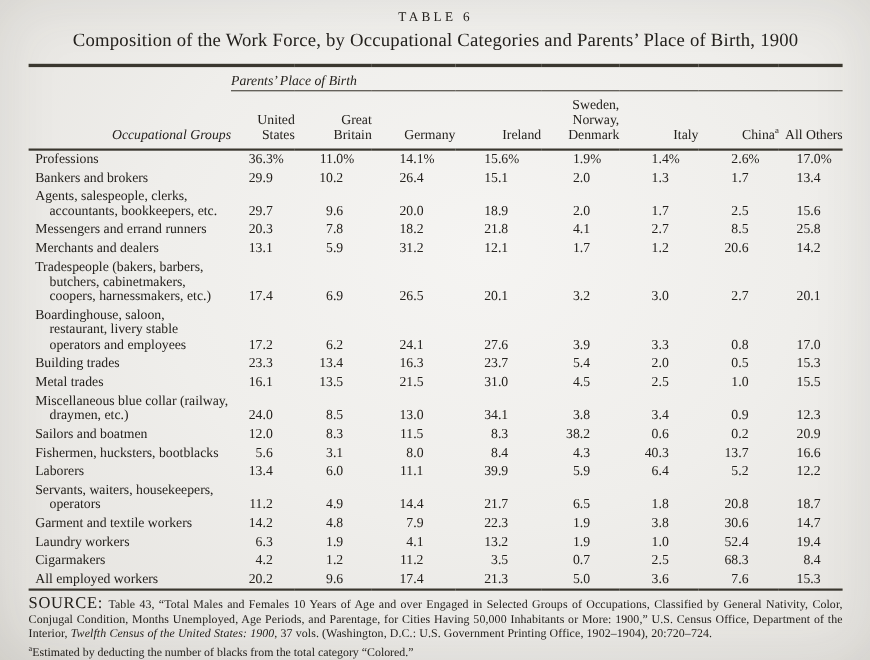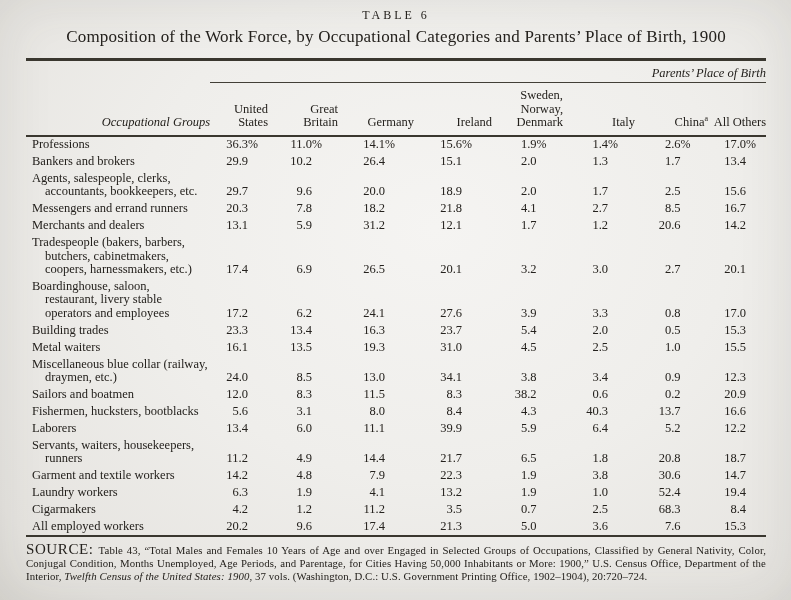--- a/index.html
+++ b/index.html
@@ -28,21 +28,21 @@
     letter-spacing:0.2px;
   }
   table.main {
     width:740px; border-collapse:collapse; table-layout:fixed;
     margin-top:11px;
     border-top:3px solid #3a372f;
     border-bottom:2.5px solid #3a372f;
   }
   td, th { margin:0; }
   .spanner-cell {
-    text-align:right; font-style:italic; font-size:12.5px;
+    text-align:left; font-style:italic; font-size:12.5px;
     padding:5px 0 2px 0; line-height:14px;
     border-bottom:1.5px solid #423f37;
   }
   tr.col-heads { border-bottom:2px solid #3a372f; }
   tr.col-heads th {
     font-weight:normal; font-size:12.5px; line-height:13.5px;
     vertical-align:bottom; text-align:right; padding:6px 0 5px 0;
   }
   th.occ-head { text-align:left; font-style:italic; padding-left:6px; }
   .hline { white-space:nowrap; }
@@ -172,21 +172,21 @@
             <td class="occ">
               <div class="occ-line">Messengers and errand runners</div>
             </td>
             <td class="val"><span class="vwrap"><span class="vnum">20.3</span><span class="vpct"></span></span></td>
             <td class="val"><span class="vwrap"><span class="vnum">7.8</span><span class="vpct"></span></span></td>
             <td class="val"><span class="vwrap"><span class="vnum">18.2</span><span class="vpct"></span></span></td>
             <td class="val"><span class="vwrap"><span class="vnum">21.8</span><span class="vpct"></span></span></td>
             <td class="val"><span class="vwrap"><span class="vnum">4.1</span><span class="vpct"></span></span></td>
             <td class="val"><span class="vwrap"><span class="vnum">2.7</span><span class="vpct"></span></span></td>
             <td class="val"><span class="vwrap"><span class="vnum">8.5</span><span class="vpct"></span></span></td>
-            <td class="val"><span class="vwrap"><span class="vnum">16.7</span><span class="vpct"></span></span></td>
+            <td class="val"><span class="vwrap"><span class="vnum">25.8</span><span class="vpct"></span></span></td>
           </tr>
           <tr>
             <td class="occ">
               <div class="occ-line">Merchants and dealers</div>
             </td>
             <td class="val"><span class="vwrap"><span class="vnum">13.1</span><span class="vpct"></span></span></td>
             <td class="val"><span class="vwrap"><span class="vnum">5.9</span><span class="vpct"></span></span></td>
             <td class="val"><span class="vwrap"><span class="vnum">31.2</span><span class="vpct"></span></span></td>
             <td class="val"><span class="vwrap"><span class="vnum">12.1</span><span class="vpct"></span></span></td>
             <td class="val"><span class="vwrap"><span class="vnum">1.7</span><span class="vpct"></span></span></td>
@@ -232,25 +232,25 @@
             <td class="val"><span class="vwrap"><span class="vnum">13.4</span><span class="vpct"></span></span></td>
             <td class="val"><span class="vwrap"><span class="vnum">16.3</span><span class="vpct"></span></span></td>
             <td class="val"><span class="vwrap"><span class="vnum">23.7</span><span class="vpct"></span></span></td>
             <td class="val"><span class="vwrap"><span class="vnum">5.4</span><span class="vpct"></span></span></td>
             <td class="val"><span class="vwrap"><span class="vnum">2.0</span><span class="vpct"></span></span></td>
             <td class="val"><span class="vwrap"><span class="vnum">0.5</span><span class="vpct"></span></span></td>
             <td class="val"><span class="vwrap"><span class="vnum">15.3</span><span class="vpct"></span></span></td>
           </tr>
           <tr>
             <td class="occ">
-              <div class="occ-line">Metal waiters</div>
+              <div class="occ-line">Metal trades</div>
             </td>
             <td class="val"><span class="vwrap"><span class="vnum">16.1</span><span class="vpct"></span></span></td>
             <td class="val"><span class="vwrap"><span class="vnum">13.5</span><span class="vpct"></span></span></td>
-            <td class="val"><span class="vwrap"><span class="vnum">19.3</span><span class="vpct"></span></span></td>
+            <td class="val"><span class="vwrap"><span class="vnum">21.5</span><span class="vpct"></span></span></td>
             <td class="val"><span class="vwrap"><span class="vnum">31.0</span><span class="vpct"></span></span></td>
             <td class="val"><span class="vwrap"><span class="vnum">4.5</span><span class="vpct"></span></span></td>
             <td class="val"><span class="vwrap"><span class="vnum">2.5</span><span class="vpct"></span></span></td>
             <td class="val"><span class="vwrap"><span class="vnum">1.0</span><span class="vpct"></span></span></td>
             <td class="val"><span class="vwrap"><span class="vnum">15.5</span><span class="vpct"></span></span></td>
           </tr>
           <tr>
             <td class="occ">
               <div class="occ-line">Miscellaneous blue collar (railway,</div>
               <div class="occ-line cont">draymen, etc.)</div>
@@ -299,21 +299,21 @@
             <td class="val"><span class="vwrap"><span class="vnum">11.1</span><span class="vpct"></span></span></td>
             <td class="val"><span class="vwrap"><span class="vnum">39.9</span><span class="vpct"></span></span></td>
             <td class="val"><span class="vwrap"><span class="vnum">5.9</span><span class="vpct"></span></span></td>
             <td class="val"><span class="vwrap"><span class="vnum">6.4</span><span class="vpct"></span></span></td>
             <td class="val"><span class="vwrap"><span class="vnum">5.2</span><span class="vpct"></span></span></td>
             <td class="val"><span class="vwrap"><span class="vnum">12.2</span><span class="vpct"></span></span></td>
           </tr>
           <tr>
             <td class="occ">
               <div class="occ-line">Servants, waiters, housekeepers,</div>
-              <div class="occ-line cont">runners</div>
+              <div class="occ-line cont">operators</div>
             </td>
             <td class="val"><span class="vwrap"><span class="vnum">11.2</span><span class="vpct"></span></span></td>
             <td class="val"><span class="vwrap"><span class="vnum">4.9</span><span class="vpct"></span></span></td>
             <td class="val"><span class="vwrap"><span class="vnum">14.4</span><span class="vpct"></span></span></td>
             <td class="val"><span class="vwrap"><span class="vnum">21.7</span><span class="vpct"></span></span></td>
             <td class="val"><span class="vwrap"><span class="vnum">6.5</span><span class="vpct"></span></span></td>
             <td class="val"><span class="vwrap"><span class="vnum">1.8</span><span class="vpct"></span></span></td>
             <td class="val"><span class="vwrap"><span class="vnum">20.8</span><span class="vpct"></span></span></td>
             <td class="val"><span class="vwrap"><span class="vnum">18.7</span><span class="vpct"></span></span></td>
           </tr>
@@ -369,15 +369,18 @@
             <td class="val"><span class="vwrap"><span class="vnum">7.6</span><span class="vpct"></span></span></td>
             <td class="val"><span class="vwrap"><span class="vnum">15.3</span><span class="vpct"></span></span></td>
           </tr>
         </tbody>
     </table>
 
     <div class="source">
       <span class="src-label">SOURCE:</span><span>Table 43, “Total Males and Females 10 Years of Age and over Engaged in Selected Groups of Occupations, Classified by General Nativity, Color, Conjugal Condition, Months Unemployed, Age Periods, and Parentage, for Cities Having 50,000 Inhabitants or More: 1900,” U.S. Census Office, Department of the Interior, </span><em>Twelfth Census of the United States: 1900</em><span>, 37 vols. (Washington, D.C.: U.S. Government Printing Office, 1902–1904), 20:720–724.</span>
     </div>
 
+    <div class="footnote">
+      <sup>a</sup><span>Estimated by deducting the number of blacks from the total category “Colored.”</span>
+    </div>
 
   </div>
 </div>
 
 </body></html>

